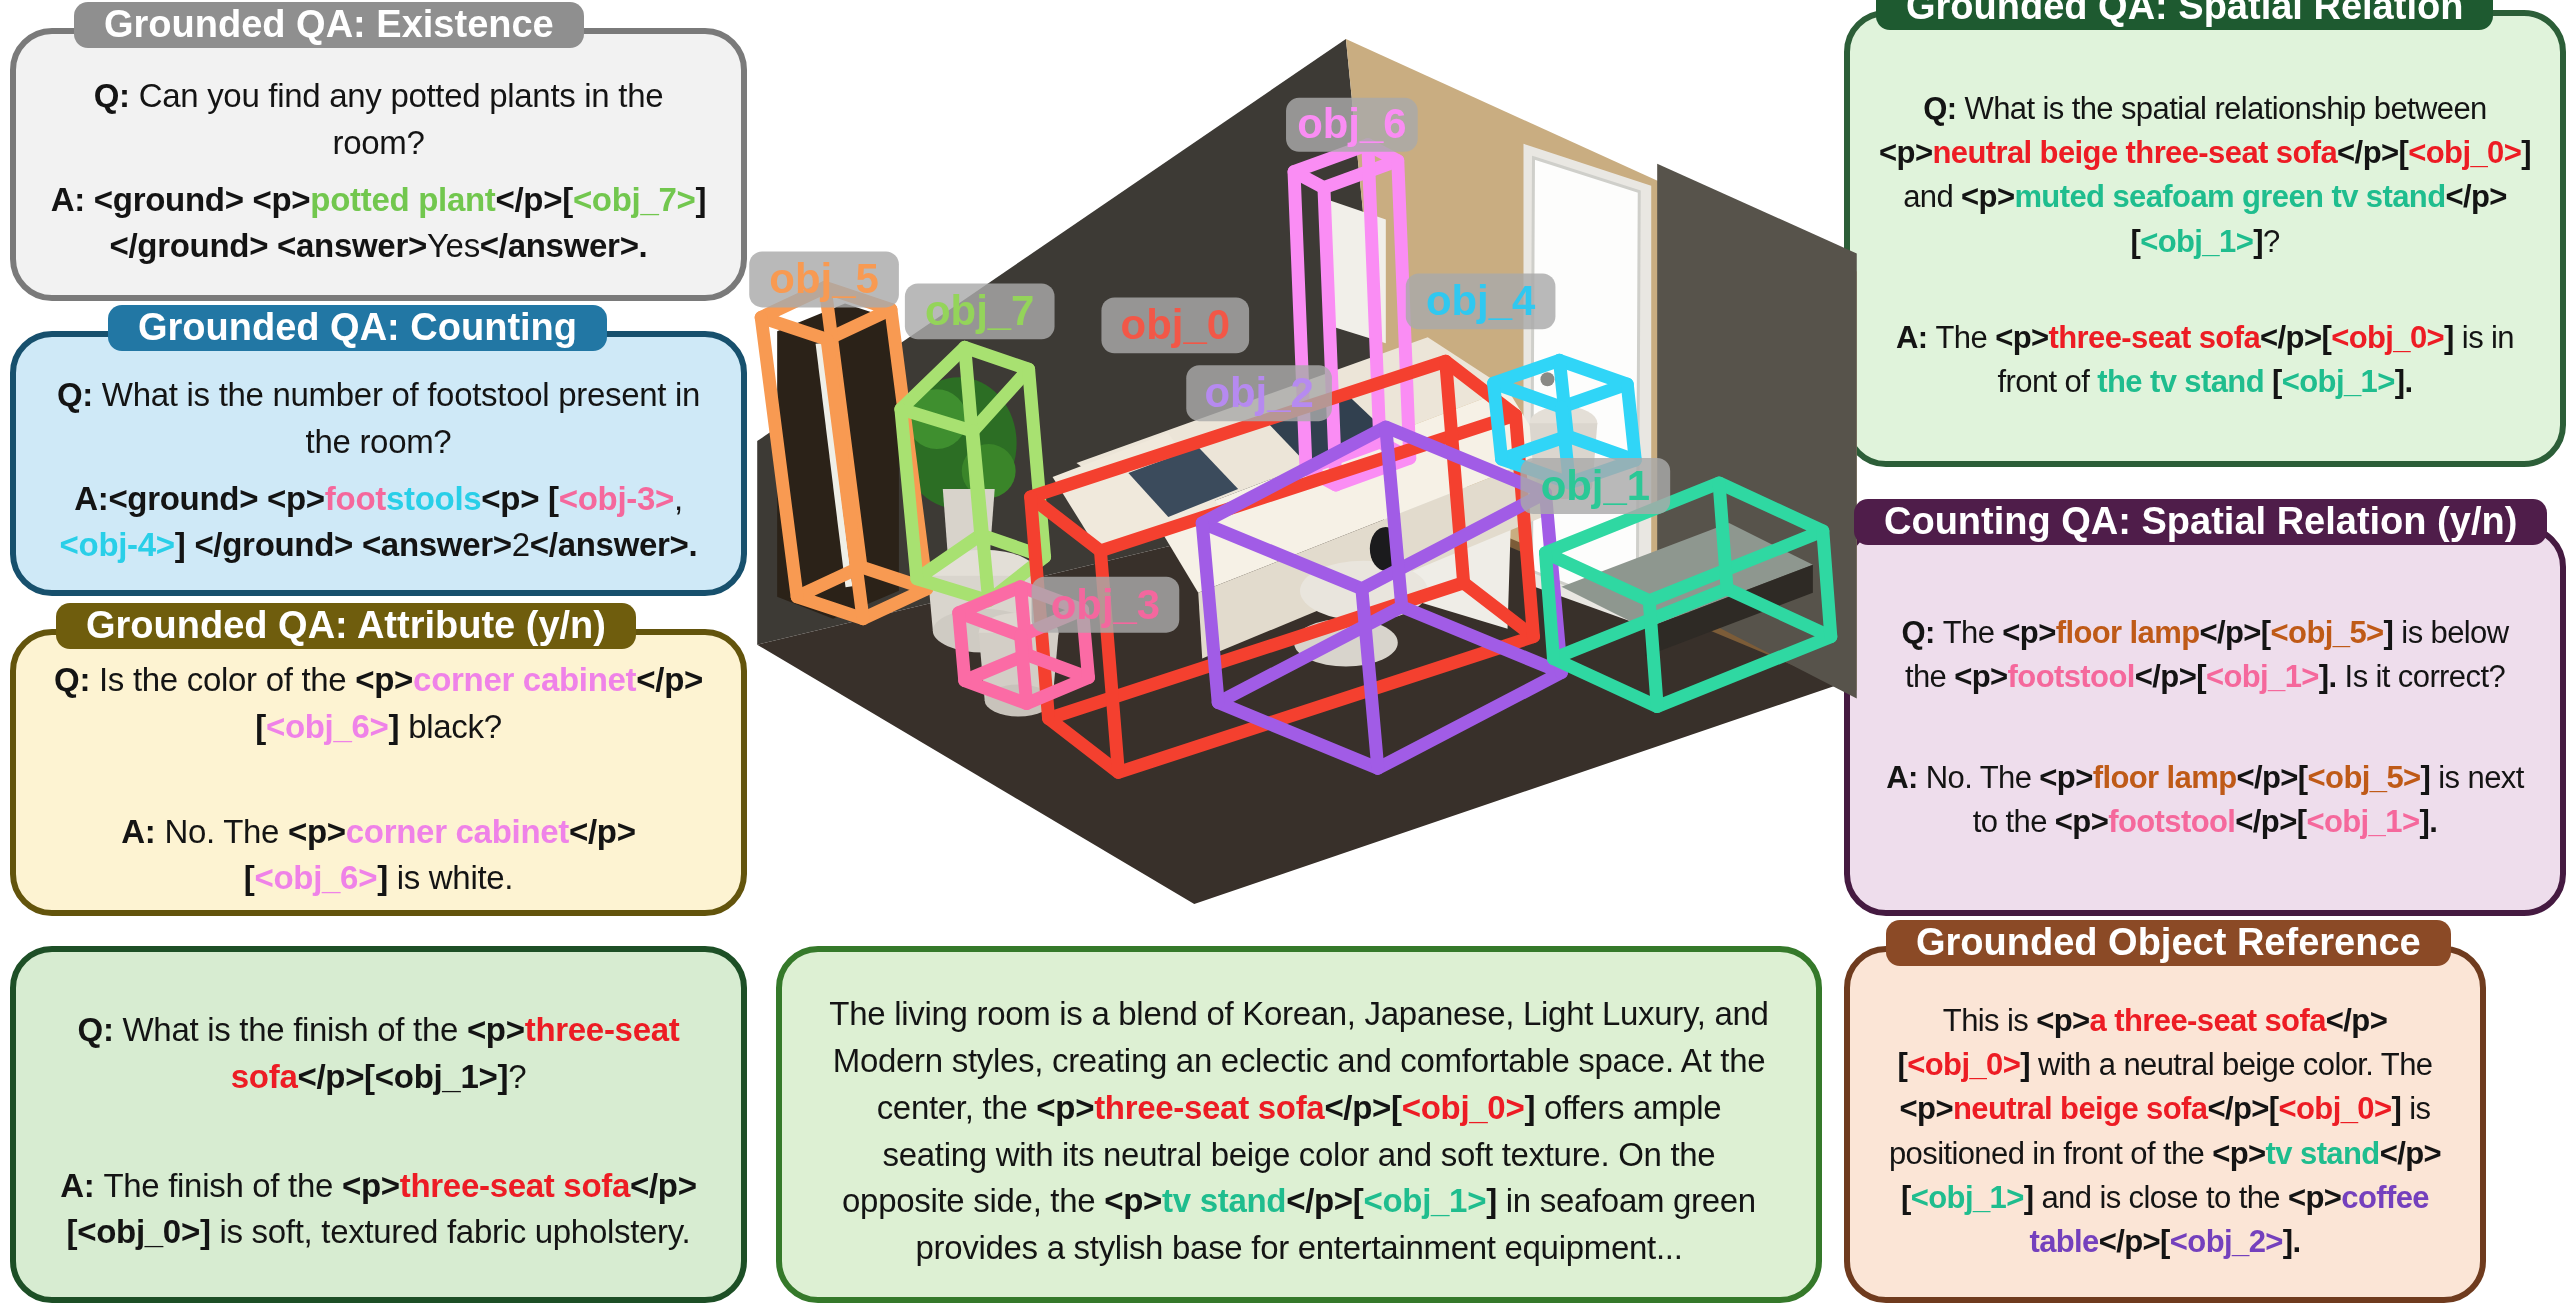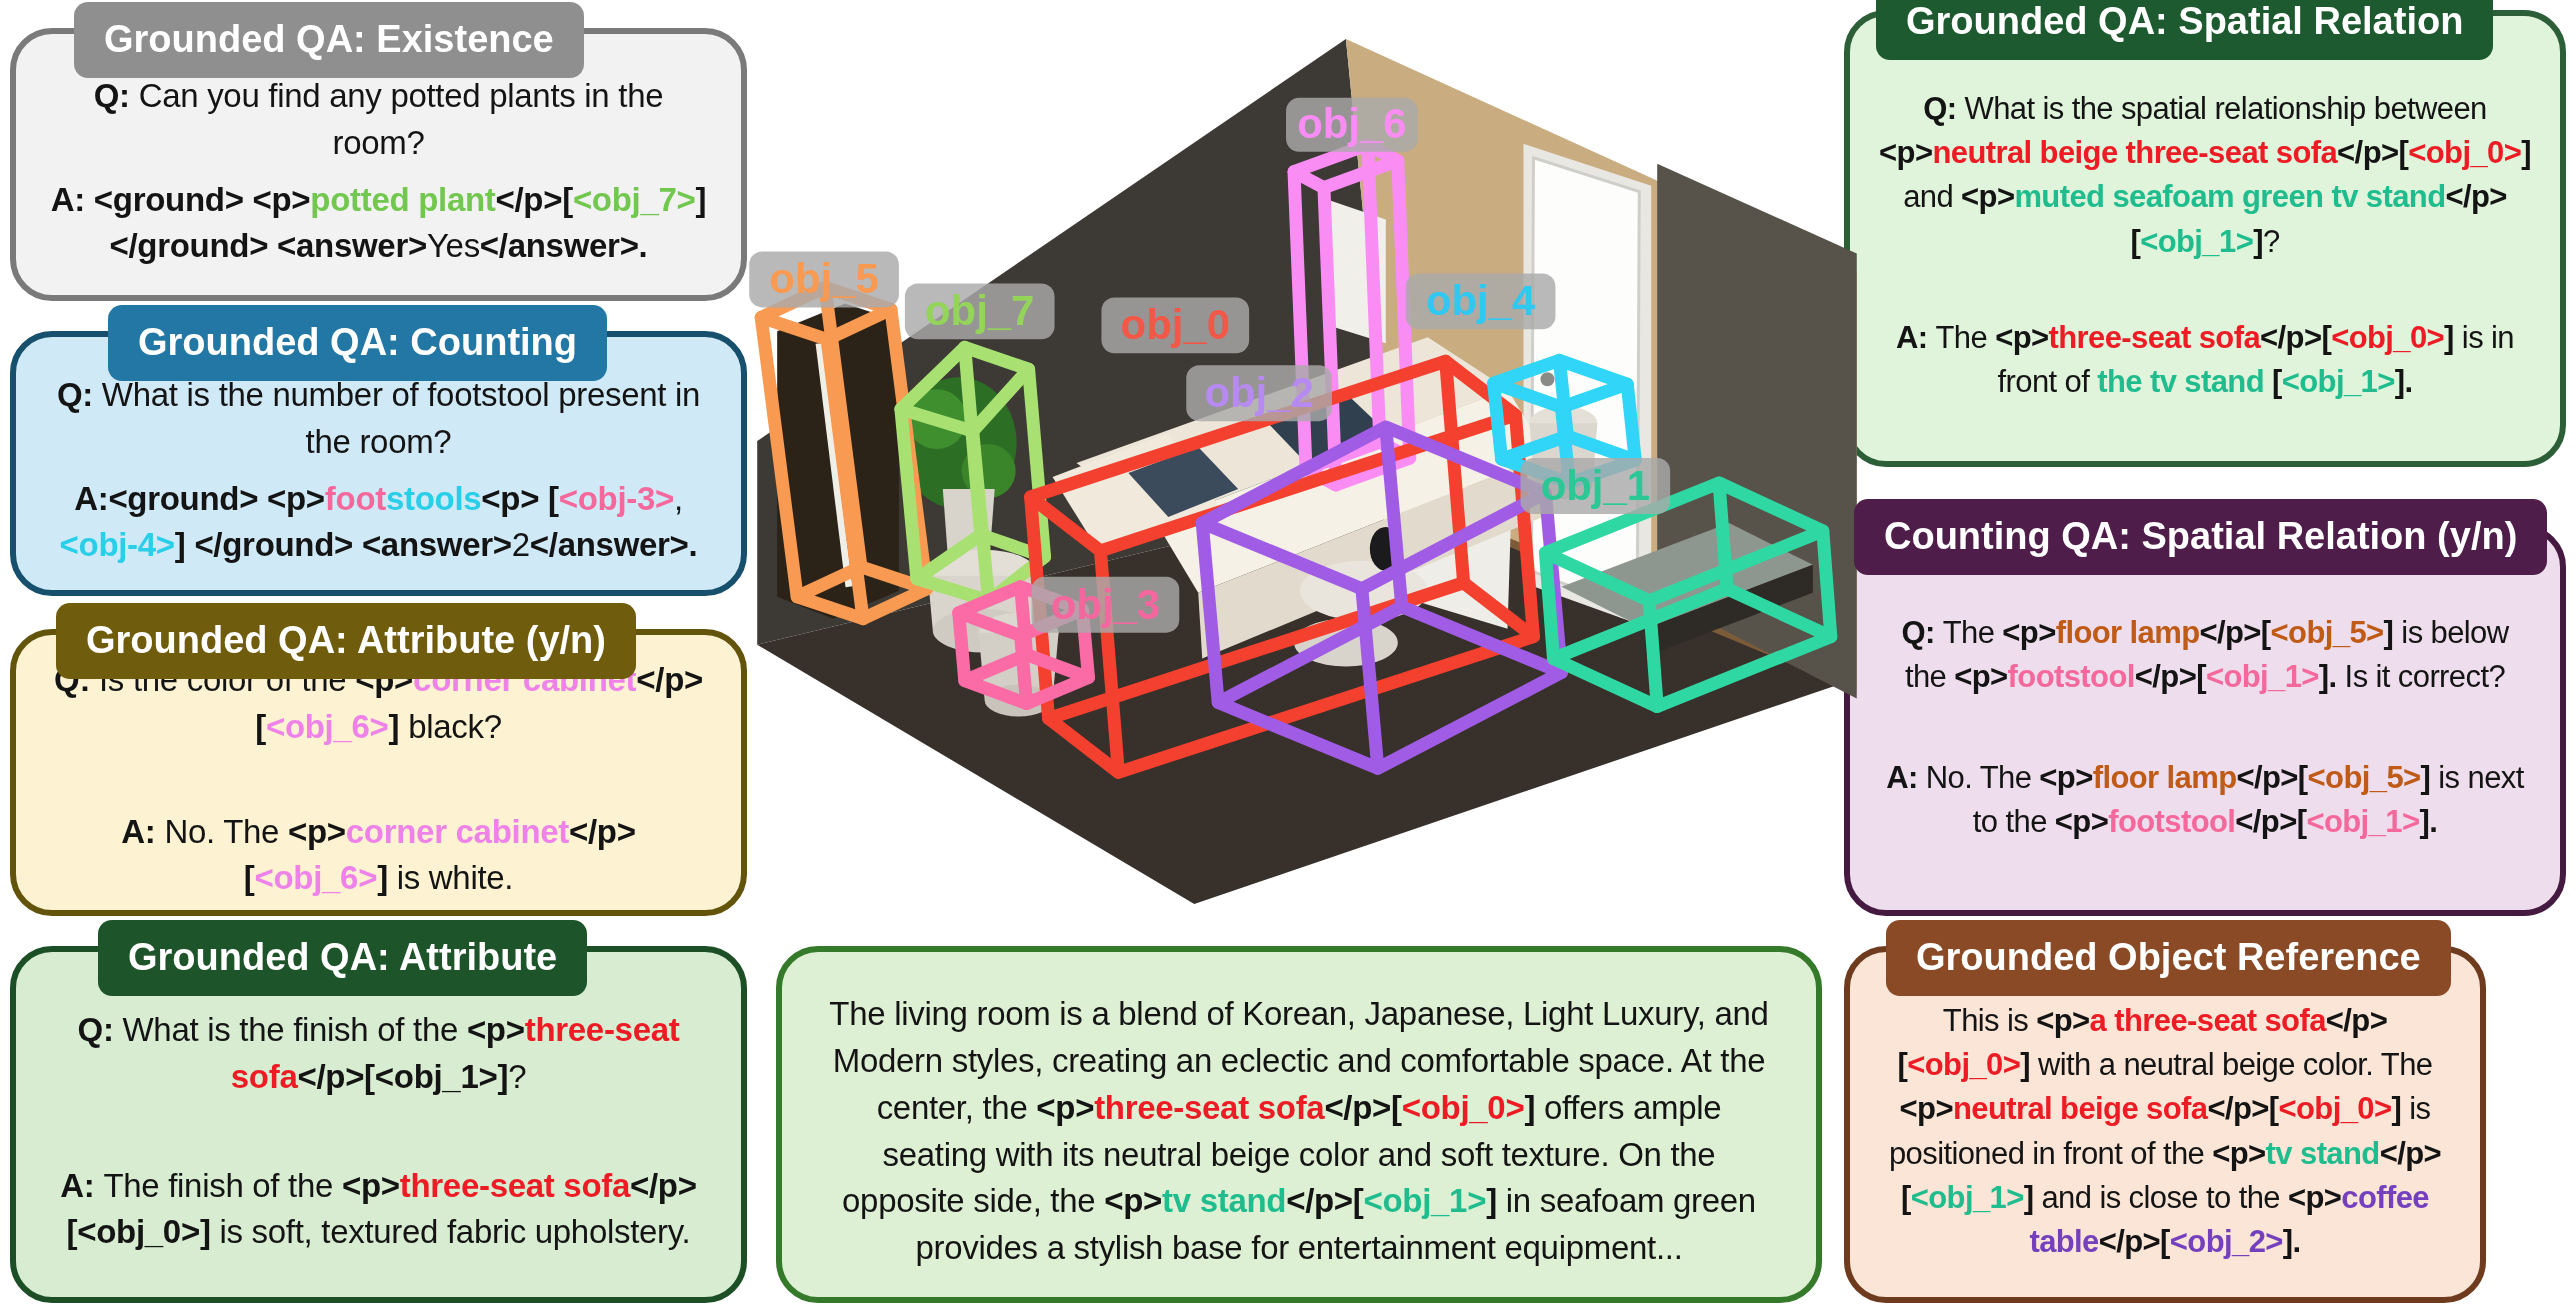--- a/index.html
+++ b/index.html
@@ -7,21 +7,21 @@
   #root {
     position:relative; width:2576px; height:1311px; overflow:hidden;
     background:#ffffff; font-family:"Liberation Sans","DejaVu Sans",sans-serif; color:#141414;
   }
   .card {
     position:absolute; border:6px solid #888; border-radius:42px; background:#eee;
   }
   .card-header {
     position:absolute; top:-32px; left:var(--hl,50%); transform:translateX(var(--ht,0));
     background:#888; color:#fff; font-size:38px; font-weight:700; line-height:1.2;
-    padding:15px 30px; border-radius:14px; white-space:nowrap; z-index:3;
+    padding:0 30px; border-radius:14px; white-space:nowrap; z-index:3;
   }
   .card-body {
     position:absolute; inset:0; display:flex; flex-direction:column; justify-content:center;
     gap:var(--pgap,40px); padding:40px 34px 26px; text-align:center;
     font-size:33px; line-height:1.42; letter-spacing:-0.3px;
   }
   .card.narrow .card-body { font-size:31px; letter-spacing:-0.6px; padding:40px 28px 26px; }
   .para { }
   .seg { }
   #scene { position:absolute; left:747px; top:32px; }
@@ -50,21 +50,20 @@
 
   <section class="card" style="left: 10px; top: 629px; width: 737px; height: 287px; --pgap: 58px; --hl: 40px; background-color: rgb(253, 243, 210); border-color: rgb(99, 84, 12);">
     <h2 class="card-header" style="background-color: rgb(111, 93, 13);">Grounded QA: Attribute (y/n)</h2>
     <div class="card-body">
         <div class="para"><span class="seg" style="font-weight: 700;">Q: </span><span class="seg">Is the color of the </span><span class="seg" style="font-weight: 700;">&lt;p&gt;</span><span class="seg" style="color: rgb(239, 130, 232); font-weight: 700;">corner cabinet</span><span class="seg" style="font-weight: 700;">&lt;/p&gt;[</span><span class="seg" style="color: rgb(239, 130, 232); font-weight: 700;">&lt;obj_6&gt;</span><span class="seg" style="font-weight: 700;">]</span><span class="seg"> black?</span></div>
         <div class="para"><span class="seg" style="font-weight: 700;">A: </span><span class="seg">No. The </span><span class="seg" style="font-weight: 700;">&lt;p&gt;</span><span class="seg" style="color: rgb(239, 130, 232); font-weight: 700;">corner cabinet</span><span class="seg" style="font-weight: 700;">&lt;/p&gt;[</span><span class="seg" style="color: rgb(239, 130, 232); font-weight: 700;">&lt;obj_6&gt;</span><span class="seg" style="font-weight: 700;">]</span><span class="seg"> is white.</span></div>
       </div>
   </section>
 
   <section class="card" style="left: 10px; top: 946px; width: 737px; height: 357px; --pgap: 62px; --hl: 82px; background-color: rgb(215, 236, 209); border-color: rgb(29, 79, 38);">
-    <h2 class="card-header" style="background-color: rgb(29, 84, 41);">Grounded QA: Attribute</h2>
     <div class="card-body">
         <div class="para"><span class="seg" style="font-weight: 700;">Q: </span><span class="seg">What is the finish of the </span><span class="seg" style="font-weight: 700;">&lt;p&gt;</span><span class="seg" style="color: rgb(237, 28, 36); font-weight: 700;">three-seat sofa</span><span class="seg" style="font-weight: 700;">&lt;/p&gt;[&lt;obj_1&gt;]</span><span class="seg">?</span></div>
         <div class="para"><span class="seg" style="font-weight: 700;">A: </span><span class="seg">The finish of the </span><span class="seg" style="font-weight: 700;">&lt;p&gt;</span><span class="seg" style="color: rgb(237, 28, 36); font-weight: 700;">three-seat sofa</span><span class="seg" style="font-weight: 700;">&lt;/p&gt;[&lt;obj_0&gt;]</span><span class="seg"> is soft, textured fabric upholstery.</span></div>
       </div>
   </section>
 
   <section class="card narrow" style="left: 1844px; top: 10px; width: 722px; height: 457px; --pgap: 52px; --hl: 26px; background-color: rgb(224, 243, 219); border-color: rgb(44, 94, 56);">
     <h2 class="card-header" style="background-color: rgb(30, 90, 48);">Grounded QA: Spatial Relation</h2>
     <div class="card-body">
         <div class="para"><span class="seg" style="font-weight: 700;">Q: </span><span class="seg">What is the spatial relationship between </span><span class="seg" style="font-weight: 700;">&lt;p&gt;</span><span class="seg" style="color: rgb(237, 28, 36); font-weight: 700;">neutral beige three-seat sofa</span><span class="seg" style="font-weight: 700;">&lt;/p&gt;[</span><span class="seg" style="color: rgb(237, 28, 36); font-weight: 700;">&lt;obj_0&gt;</span><span class="seg" style="font-weight: 700;">]</span><span class="seg"> and </span><span class="seg" style="font-weight: 700;">&lt;p&gt;</span><span class="seg" style="color: rgb(31, 189, 142); font-weight: 700;">muted seafoam green tv stand</span><span class="seg" style="font-weight: 700;">&lt;/p&gt;[</span><span class="seg" style="color: rgb(31, 189, 142); font-weight: 700;">&lt;obj_1&gt;</span><span class="seg" style="font-weight: 700;">]</span><span class="seg">?</span></div>

